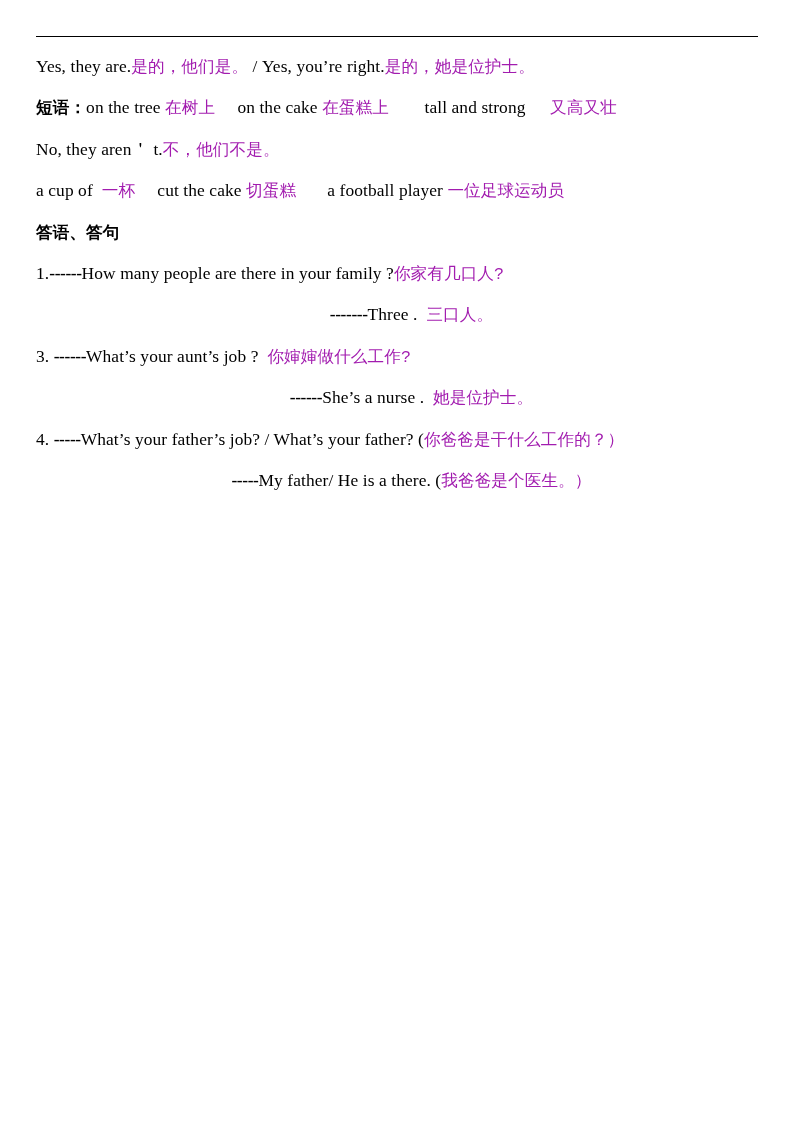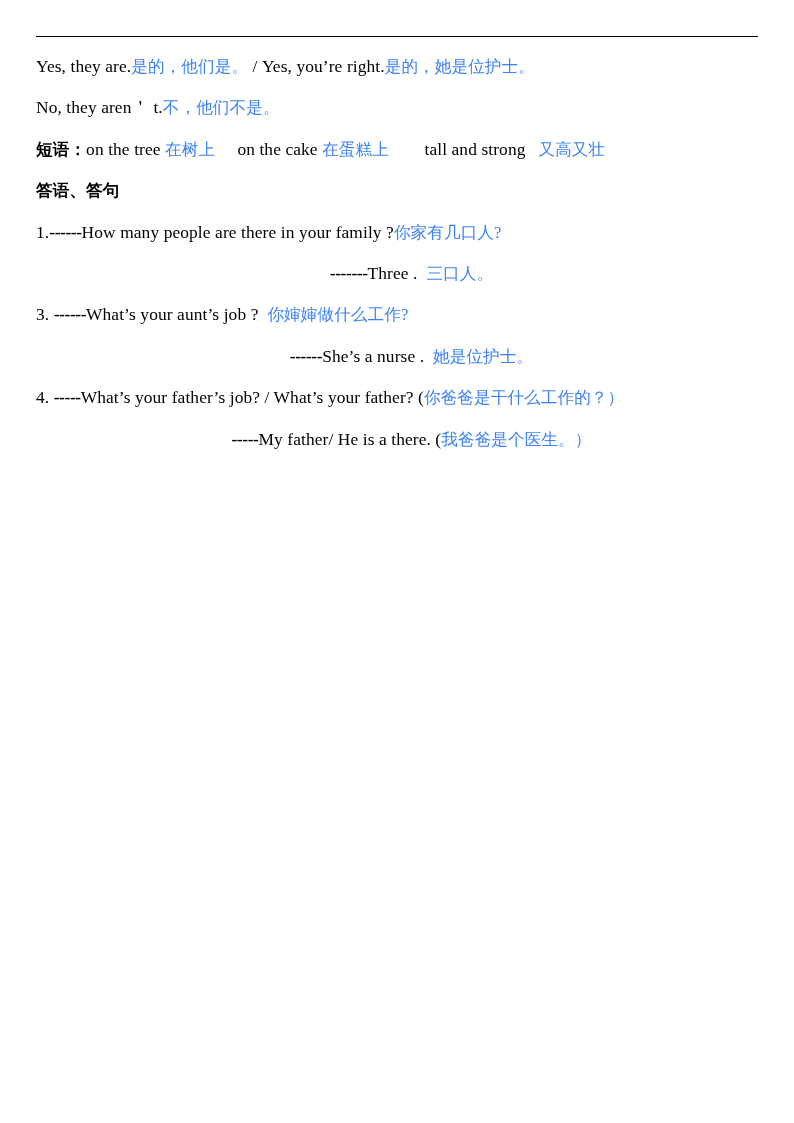--- a/index.html
+++ b/index.html
@@ -34,23 +34,23 @@
     height: 41.4px;
     line-height: 41.4px;
     font-size: 17.4px;
     white-space: pre;
     letter-spacing: 0.1px;
   }
   .seg {
     white-space: pre;
   }
   .seg.cn {
-    font-family: Liberation Serif, serif;
+    font-family: Liberation Mono, monospace;
     font-size: 16.6px;
-    color: #3b82f6;
+    color: #a21caf;
   }
   .seg.cn-bold {
     font-family: "DejaVu Sans", "Liberation Sans", sans-serif;
     font-size: 16.6px;
     font-weight: bold;
     color: #000000;
   }
   .indent-ans {
     padding-left: 21px;
     text-align: center;
@@ -63,22 +63,23 @@
 </style>
 </head>
 <body>
 
 <div class="page">
 
   <div class="top-rule"></div>
 
   <div class="body-block" id="body-block">
       <div class="line"><span class="seg">Yes, they are.</span><span class="seg cn">是的，他们是。</span><span class="seg"> / Yes, you’re right.</span><span class="seg cn">是的，她是位护士。</span></div>
+      <div class="line"><span class="seg cn-bold">短语：</span><span class="seg">on the tree </span><span class="seg cn">在树上</span><span class="seg">     on the cake </span><span class="seg cn">在蛋糕上</span><span class="seg">        tall and strong </span><span class="seg cn">  又高又壮</span></div>
       <div class="line"><span class="seg">No, they aren＇ t.</span><span class="seg cn">不，他们不是。</span></div>
-      <div class="line"><span class="seg cn-bold">短语：</span><span class="seg">on the tree </span><span class="seg cn">在树上</span><span class="seg">     on the cake </span><span class="seg cn">在蛋糕上</span><span class="seg">        tall and strong </span><span class="seg cn">  又高又壮</span></div>
+      <div class="line"><span class="seg">a cup of  </span><span class="seg cn">一杯</span><span class="seg">     cut the cake </span><span class="seg cn">切蛋糕</span><span class="seg">       a football player </span><span class="seg cn">一位足球运动员</span></div>
       <div class="line"><span class="seg cn-bold">答语、答句</span></div>
       <div class="line"><span class="seg">1.</span><span class="seg dash">------</span><span class="seg">How many people are there in your family ?</span><span class="seg cn">你家有几口人?</span></div>
       <div class="line indent-ans"><span class="seg dash">-------</span><span class="seg">Three .  </span><span class="seg cn">三口人。</span></div>
       <div class="line"><span class="seg">3. </span><span class="seg dash">------</span><span class="seg">What’s your aunt’s job ?  </span><span class="seg cn">你婶婶做什么工作?</span></div>
       <div class="line indent-ans"><span class="seg dash">------</span><span class="seg">She’s a nurse .  </span><span class="seg cn">她是位护士。</span></div>
       <div class="line"><span class="seg">4. </span><span class="seg dash">-----</span><span class="seg">What’s your father’s job? / What’s your father? (</span><span class="seg cn">你爸爸是干什么工作的？）</span></div>
       <div class="line indent-ans"><span class="seg dash">-----</span><span class="seg">My father/ He is a there. (</span><span class="seg cn">我爸爸是个医生。）</span></div>
     </div>
 
 </div>

